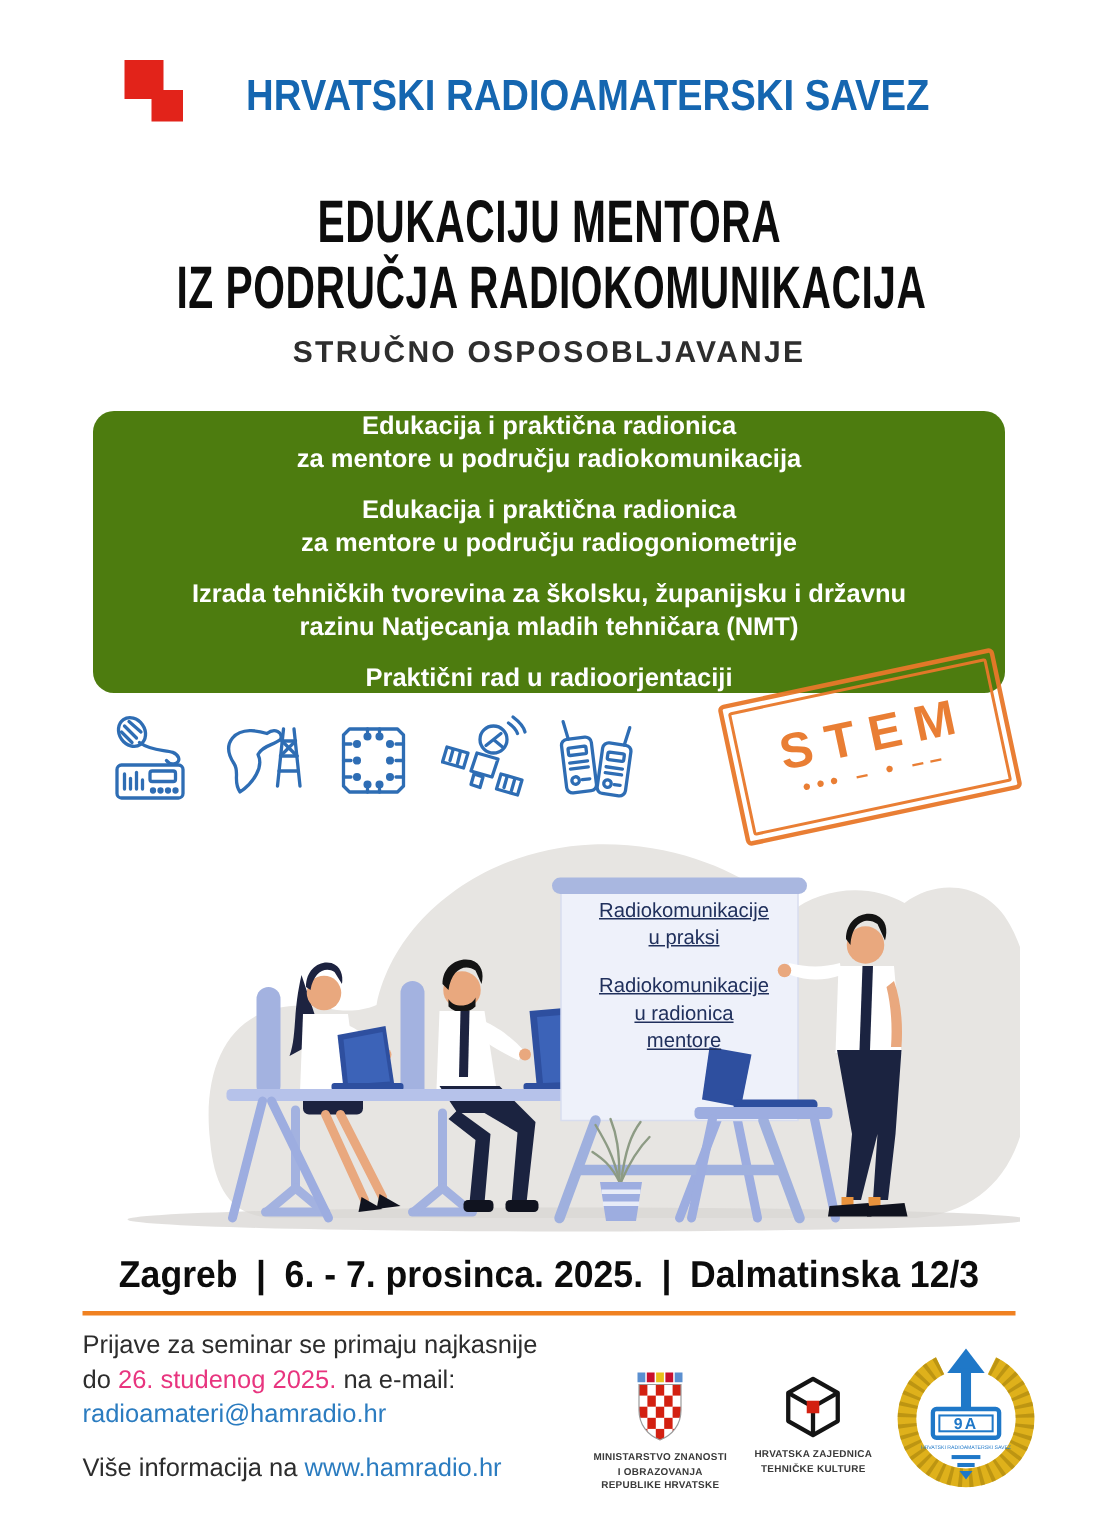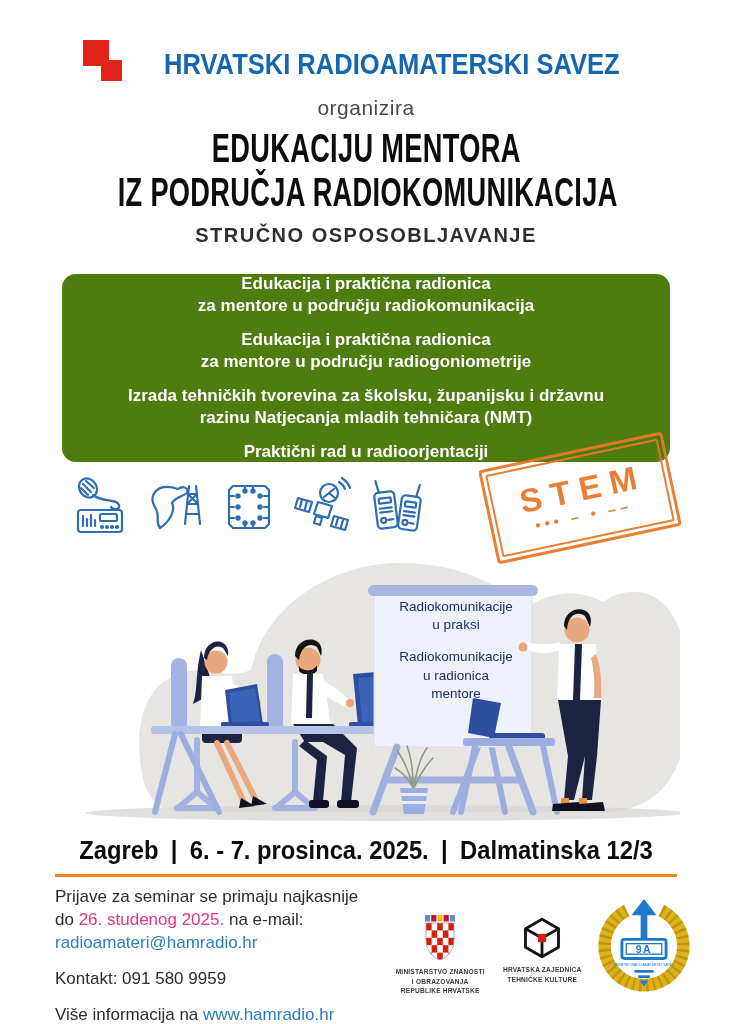--- a/index.html
+++ b/index.html
@@ -39,21 +39,21 @@
   }
   .stamp-inner{border:2px solid #e8782a;border-radius:2px;height:100%;box-sizing:border-box;
     display:flex;flex-direction:column;align-items:center;justify-content:center;}
   .stamp-label{font-size:33px;font-weight:800;color:#e8782a;letter-spacing:9px;line-height:1;margin-left:9px;}
   .stamp-morse{font-size:15px;font-weight:800;color:#e8782a;letter-spacing:4px;margin-top:1px;}
 
   
   .illus{position:absolute;left:55px;top:550px;width:625px;height:280px;}
   .flipchart-text{position:absolute;left:382px;top:598px;width:148px;text-align:center;
     color:#20305c;font-size:13.5px;font-weight:500;line-height:1.35;}
-  .flipchart-text .para{margin:0 0 14px 0;}
+  .flipchart-text .para{margin:0 0 14px 0;text-decoration:underline;}
 
   
   .date-bar{position:absolute;top:836px;left:0;right:0;display:flex;justify-content:center;align-items:baseline;gap:13px;
     font-size:25px;font-weight:800;color:#0c0c0c;transform:scaleX(.95);}
   .date-sep{font-weight:700;}
   .orange-rule{position:absolute;top:874px;left:55px;right:55px;height:3px;background:#f08121;}
 
   
   .contact{position:absolute;left:55px;top:886px;width:335px;font-size:17px;color:#2d2d2d;line-height:1.35;}
   .contact p{margin:0 0 13px 0;}
@@ -72,21 +72,20 @@
 
 <div class="poster">
 
   <div class="org-row">
     <div class="logo-squares">
       <div class="sq1"></div>
         <div class="sq2"></div>
     </div>
     <div class="org-name cond">HRVATSKI RADIOAMATERSKI SAVEZ</div>
   </div>
-  <div class="organizes">organizira</div>
 
   <div class="title">
     <div><span class="line cond">EDUKACIJU MENTORA</span></div>
     <div><span class="line cond">IZ PODRUČJA RADIOKOMUNIKACIJA</span></div>
   </div>
   <div class="subtitle">STRUČNO OSPOSOBLJAVANJE</div>
 
   <div class="program-box">
     <div class="program-item">
       <div>Edukacija i praktična radionica</div>
@@ -327,21 +326,20 @@
     <span>Dalmatinska 12/3</span>
   </div>
   <div class="orange-rule"></div>
 
   <div class="contact">
     <p>
       <span>Prijave za seminar se primaju najkasnije</span><br>
       <span>do </span><span class="pink">26. studenog 2025.</span><span> na e-mail:</span><br>
       <a class="link">radioamateri@hamradio.hr</a>
     </p>
-    <p>Kontakt: 091 580 9959</p>
     <p>
       <span>Više informacija na </span><a class="link">www.hamradio.hr</a>
     </p>
   </div>
 
   <div class="logos-row">
 
     <div class="logo-col ministry">
       <svg width="40" height="48" viewBox="0 0 40 48">
         <g transform="translate(5,1)">

